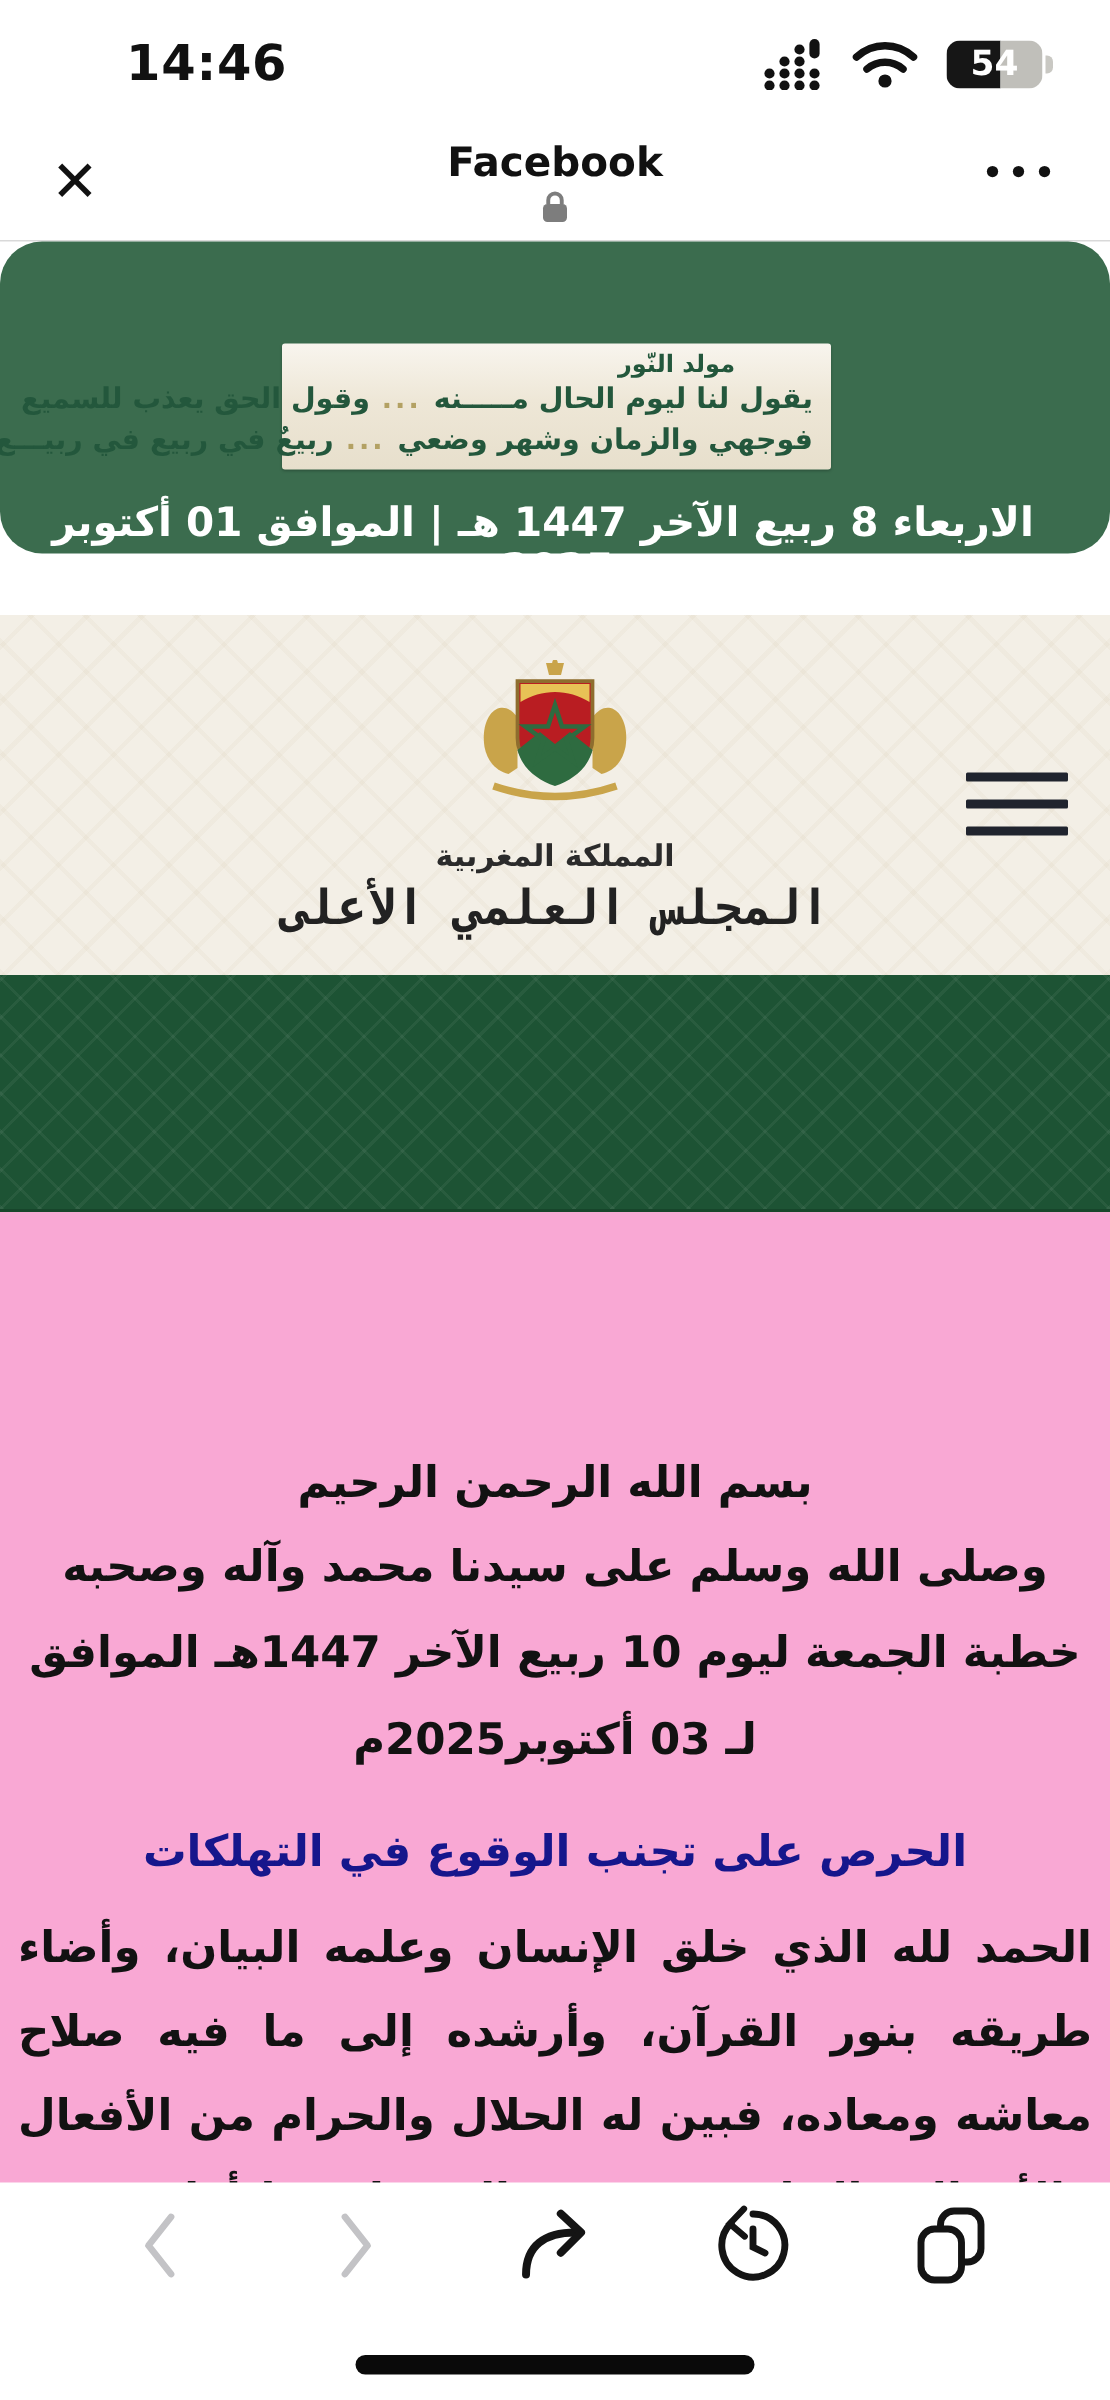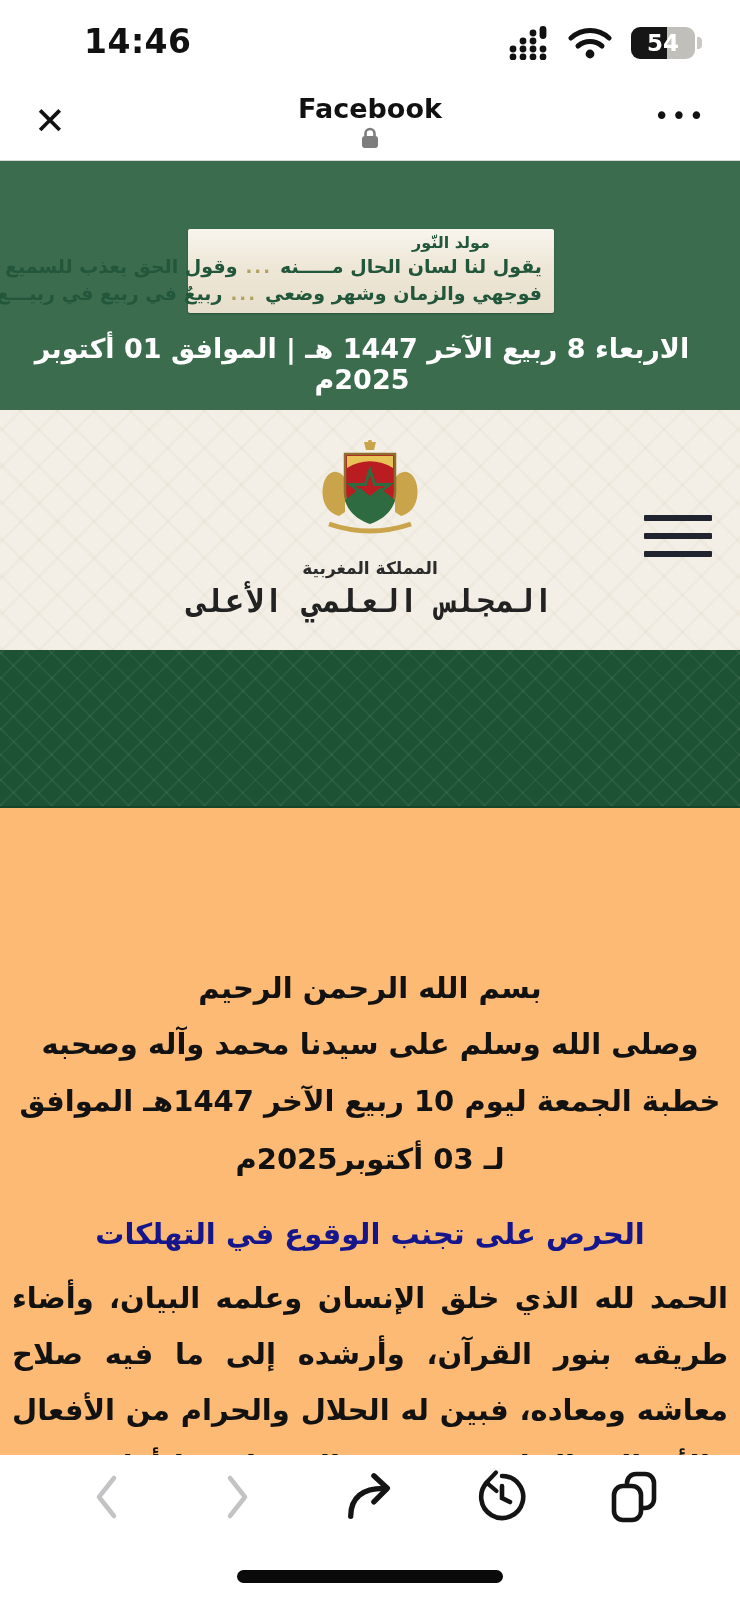--- a/index.html
+++ b/index.html
@@ -25,22 +25,22 @@
     border-bottom:1px solid #d9d9d9; }
   .close-btn { position:absolute; left:28px; top:14px; width:44px; height:44px;
     font-size:38px; font-weight:300; color:#111; display:flex; align-items:center; justify-content:center; cursor:pointer; }
   .header-center { position:absolute; left:0; right:0; top:8px; text-align:center; }
   .app-title { font-size:27px; font-weight:700; color:#111; line-height:32px; }
   .site-row { display:flex; align-items:center; justify-content:center; gap:7px; margin-top:2px;flex-direction:column; }
   .site-domain { font-size:24px; color:#8a8a8a; }
   .menu-btn { position:absolute; right:34px; top:16px; font-size:26px; color:#111; letter-spacing:2px; cursor:pointer; }
 
   
-  .hero { position:absolute; top:161px; left:0; width:740px; height:249px;
-    background:var(--banner_green, #3b6c4e); }
+  .hero { position:absolute; top:161px; left:0; width:740px; height:208px;
+    background:var(--banner_green, #3b6c4e);border-radius:28px; }
   .poem-card { position:absolute; left:188px; top:68px; width:366px; height:84px;
     background:linear-gradient(180deg, #f8f5ee 0%, #eee7d7 45%, #e7dfcc 100%);
     border-radius:2px; padding:4px 12px 6px 12px; direction:rtl;
     box-shadow:0 1px 2px rgba(0,0,0,0.25);
   }
   .poem-title { text-align:center; transform:translateX(80px); font-size:16px; font-weight:700;
     color:var(--poem_green, #23573c); line-height:20px; }
   .poem-row { display:flex; align-items:center; gap:8px; line-height:27px; }
   .hemi { flex:1; font-size:19px; font-weight:700; color:var(--poem_green, #23573c); white-space:nowrap; }
   .hemi.right { text-align:right; }
@@ -50,38 +50,38 @@
     color:#fff; font-size:27px; font-weight:700; }
 
   
   .site-header { position:absolute; top:410px; left:0; width:740px; height:240px;
     background:
       repeating-linear-gradient(45deg, rgba(190,170,130,0.07) 0 3px, rgba(0,0,0,0) 3px 26px),
       repeating-linear-gradient(-45deg, rgba(190,170,130,0.07) 0 3px, rgba(0,0,0,0) 3px 26px),
       var(--cream, #f3efe6);
   }
   .logo-block { position:absolute; left:0; right:0; top:30px; text-align:center; }
-  .logo-kingdom { font-size:17px; font-weight:700; color:#2b2b2b; margin-top:4px; }
+  .logo-kingdom { font-size:20px; font-weight:700; color:#2b2b2b; margin-top:4px; }
   .logo-council { font-size:32px; font-weight:700; color:#222; margin-top:4px;font-family:Liberation Mono, monospace; }
   .hamburger { position:absolute; right:28px; top:105px; width:68px; cursor:pointer; }
   .hamburger .bar { height:6px; background:#20242e; border-radius:1px; margin-bottom:12px; }
   .hamburger .bar:last-child { margin-bottom:0; }
 
   
   .green-band { position:absolute; top:650px; left:0; width:740px; height:158px;
     background:
       repeating-linear-gradient(45deg, rgba(255,255,255,0.05) 0 2px, rgba(0,0,0,0) 2px 18px),
       repeating-linear-gradient(-45deg, rgba(255,255,255,0.05) 0 2px, rgba(0,0,0,0) 2px 18px),
       var(--band_green, #1d5334);
     border-bottom:2px solid #17452b;
   }
 
   
   .content { position:absolute; top:808px; left:0; width:740px; height:792px;
-    background:#fdba74; direction:rtl; padding:152px 12px 0 12px; overflow:hidden; }
+    background:#f9a8d4; direction:rtl; padding:152px 12px 0 12px; overflow:hidden; }
   .content p { font-size:29px; font-weight:700; color:#121212; text-align:center; line-height:56px; }
   .content .khutba-title { line-height:58px; }
   .content .subject { color:var(--heading_blue, #16168c); margin-top:18px; }
   .content .body-text { text-align:justify; margin-top:8px; }
 
   
   .toolbar { position:absolute; top:1455px; left:0; width:740px; height:145px; background:#fff; z-index:5; }
   .toolbar-icons { display:flex; align-items:center; justify-content:space-between; padding:14px 78px 0 78px; }
   .tool-btn { width:56px; height:56px; display:flex; align-items:center; justify-content:center; cursor:pointer; }
   .home-indicator { position:absolute; left:50%; transform:translateX(-50%); top:115px;
@@ -141,21 +141,21 @@
         <span class="site-domain">cso.ma</span>
       </div>
     </div>
     <div class="menu-btn">•••</div>
   </div>
 
   <div class="hero">
     <div class="poem-card">
       <div class="poem-title">مولد النّور</div>
       <div class="poem-row">
-        <span class="hemi right">يقول لنا لسان الحال مـــــنه</span>
+        <span class="hemi right">يقول لنا ليوم الحال مـــــنه</span>
         <span class="poem-sep">...</span>
         <span class="hemi left">وقول الحق يعذب للسميع</span>
       </div>
       <div class="poem-row">
         <span class="hemi right">فوجهي والزمان وشهر وضعي</span>
         <span class="poem-sep">...</span>
         <span class="hemi left">ربيعٌ في ربيع في ربيـــع</span>
       </div>
     </div>
     <div class="hero-date">الاربعاء 8 ربيع الآخر 1447 هـ | الموافق 01 أكتوبر 2025م</div>

